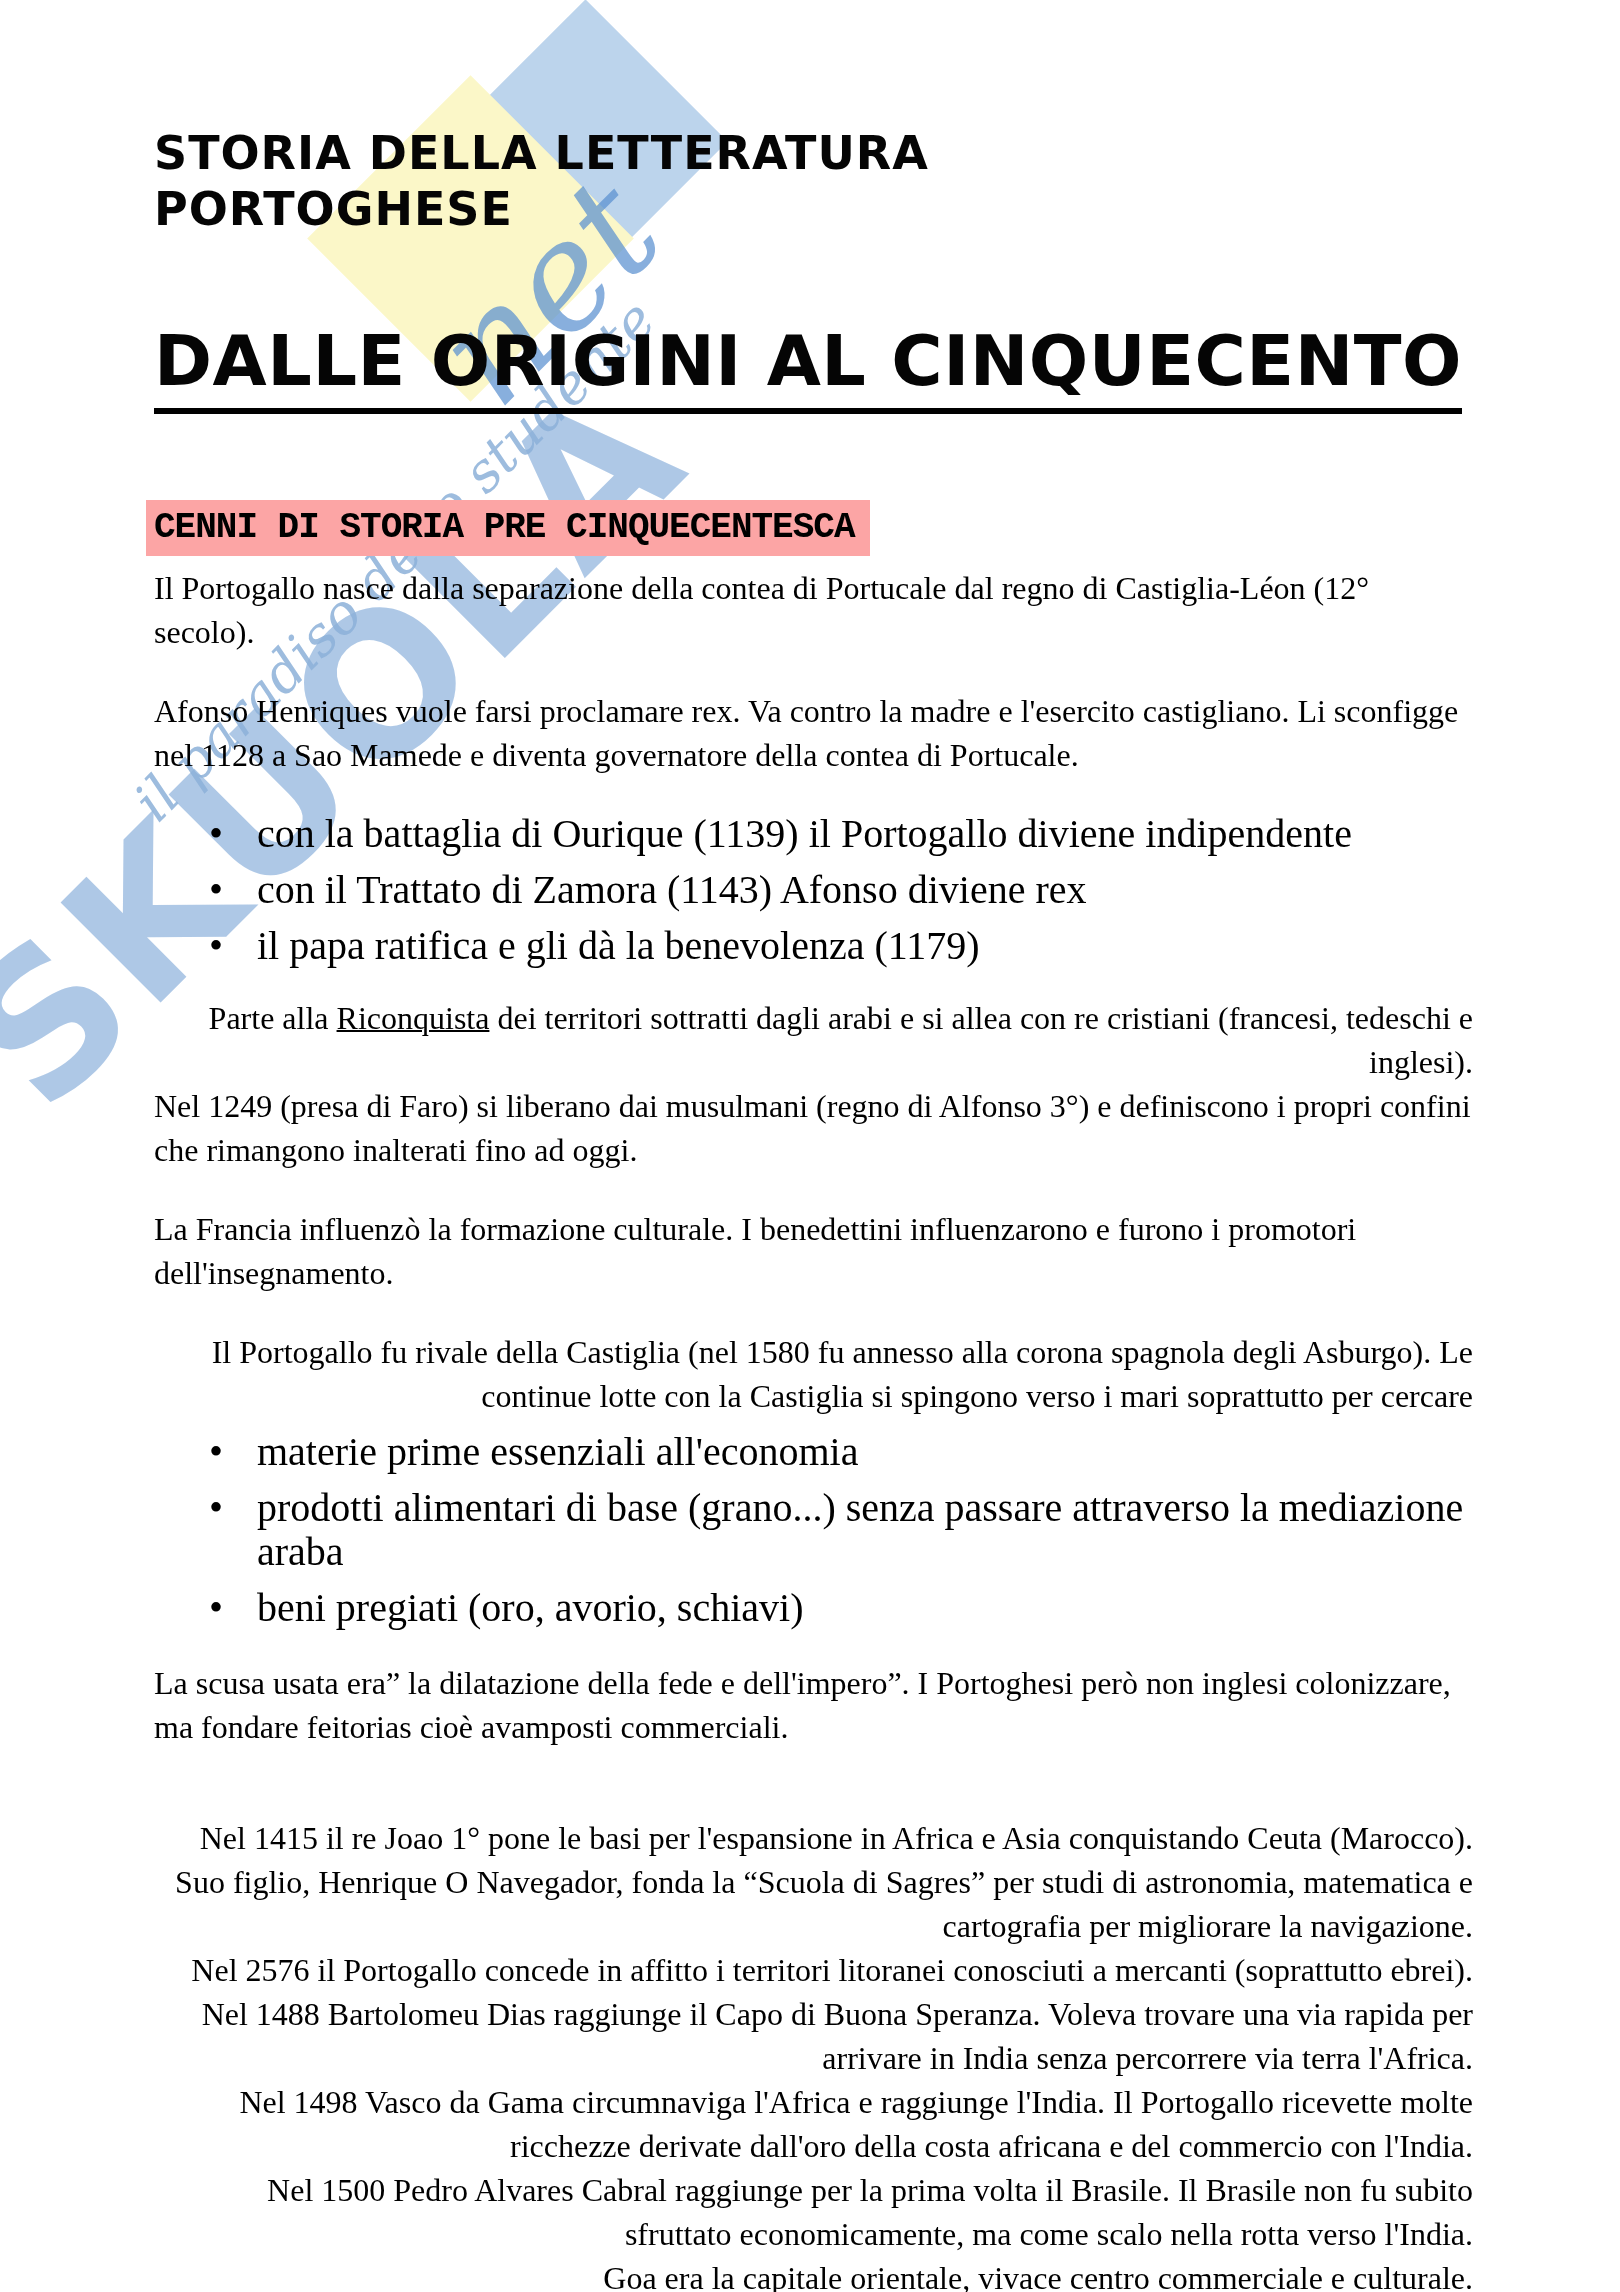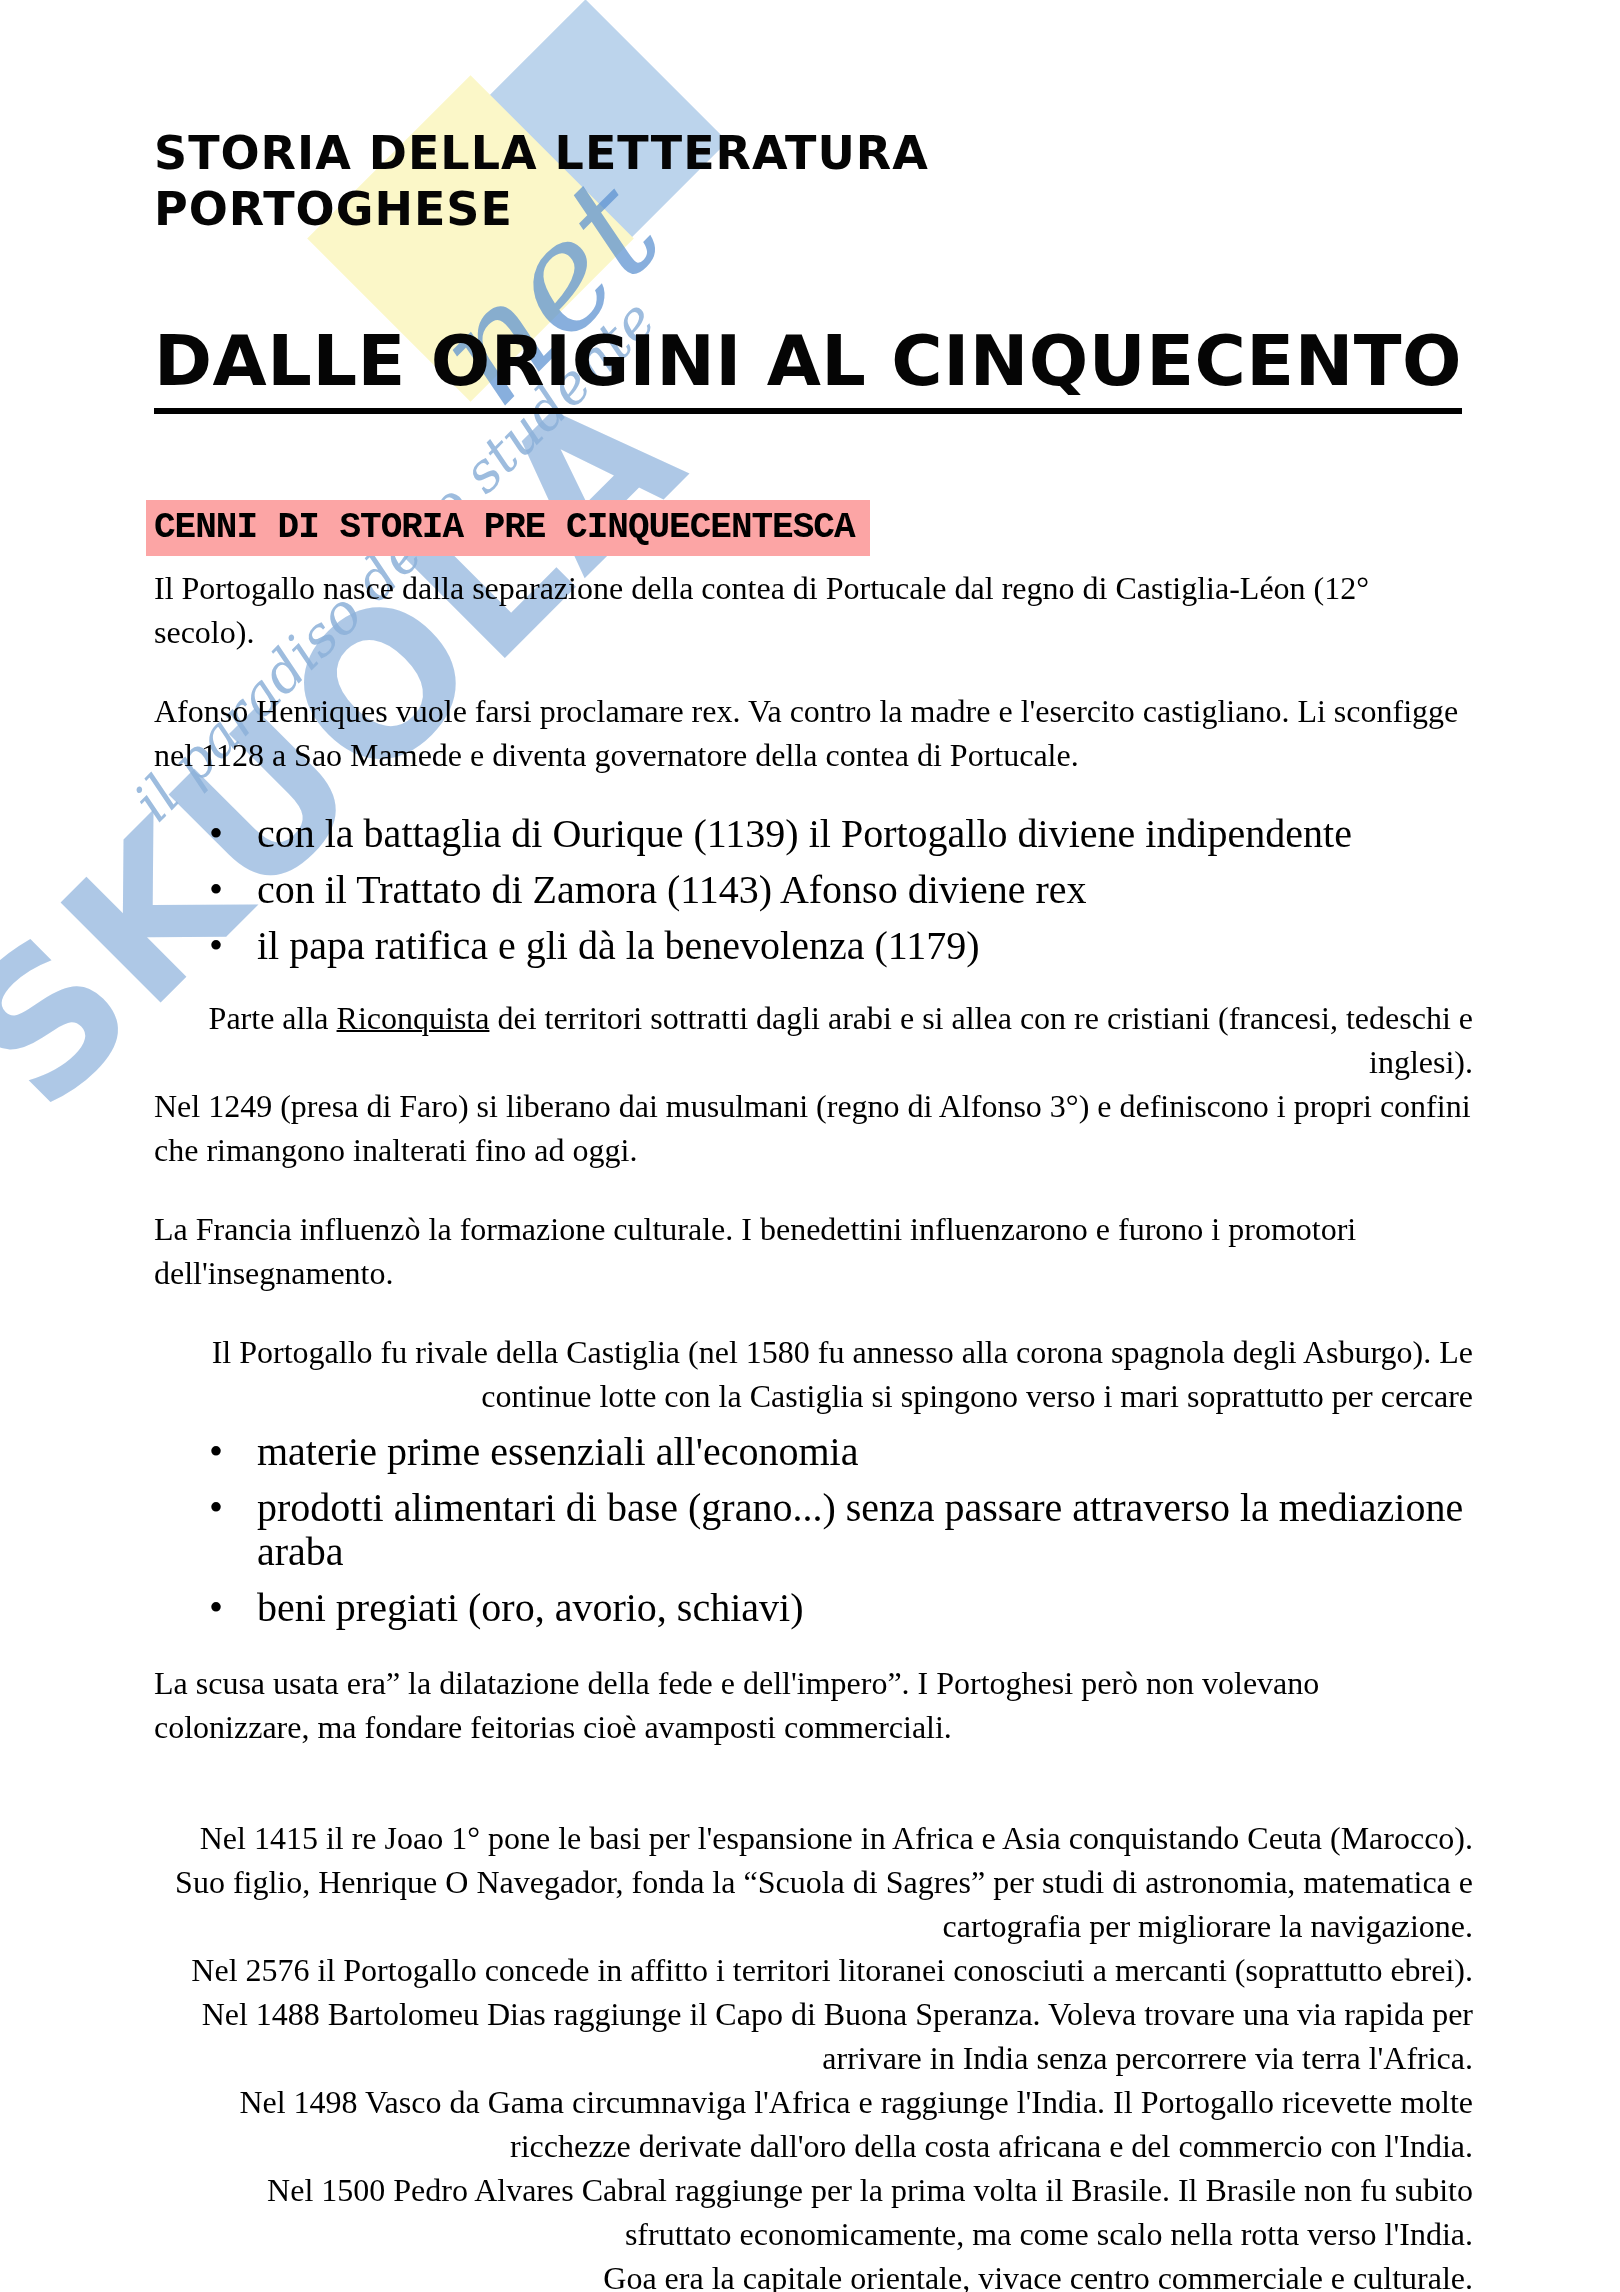--- a/index.html
+++ b/index.html
@@ -112,21 +112,21 @@
     <p>La Francia influenzò la formazione culturale. I benedettini influenzarono e furono i promotori dell'insegnamento.</p>
 
     <p class="tight">Il Portogallo fu rivale della Castiglia (nel 1580 fu annesso alla corona spagnola degli Asburgo). Le continue lotte con la Castiglia si spingono verso i mari soprattutto per cercare</p>
 
     <ul class="list2">
       <li>materie prime essenziali all'economia</li>
       <li>prodotti alimentari di base (grano...) senza passare attraverso la mediazione araba</li>
       <li>beni pregiati (oro, avorio, schiavi)</li>
     </ul>
 
-    <p class="gap-xl">La scusa usata era” la dilatazione della fede e dell'impero”. I Portoghesi però non volevano colonizzare, ma fondare feitorias cioè avamposti commerciali.</p>
+    <p class="gap-xl">La scusa usata era” la dilatazione della fede e dell'impero”. I Portoghesi però non inglesi colonizzare, ma fondare feitorias cioè avamposti commerciali.</p>
 
     <p class="tight">Nel 1415 il re Joao 1° pone le basi per l'espansione in Africa e Asia conquistando Ceuta (Marocco). Suo figlio, Henrique O Navegador, fonda la “Scuola di Sagres” per studi di astronomia, matematica e cartografia per migliorare la navigazione.</p>
     <p class="tight">Nel 2576 il Portogallo concede in affitto i territori litoranei conosciuti a mercanti (soprattutto ebrei).</p>
     <p class="tight">Nel 1488 Bartolomeu Dias raggiunge il Capo di Buona Speranza. Voleva trovare una via rapida per arrivare in India senza percorrere via terra l'Africa.</p>
     <p class="tight">Nel 1498 Vasco da Gama circumnaviga l'Africa e raggiunge l'India. Il Portogallo ricevette molte ricchezze derivate dall'oro della costa africana e del commercio con l'India.</p>
     <p class="tight">Nel 1500 Pedro Alvares Cabral raggiunge per la prima volta il Brasile. Il Brasile non fu subito sfruttato economicamente, ma come scalo nella rotta verso l'India.</p>
     <p class="tight">Goa era la capitale orientale, vivace centro commerciale e culturale.</p>
 
   </div>
 </div>

